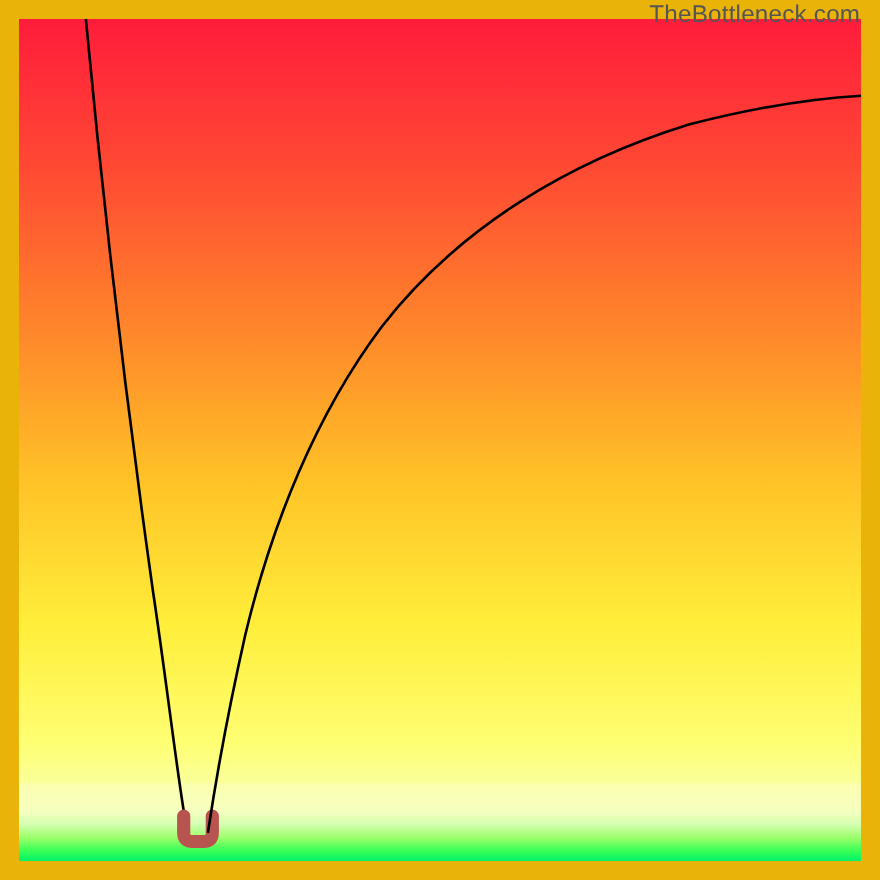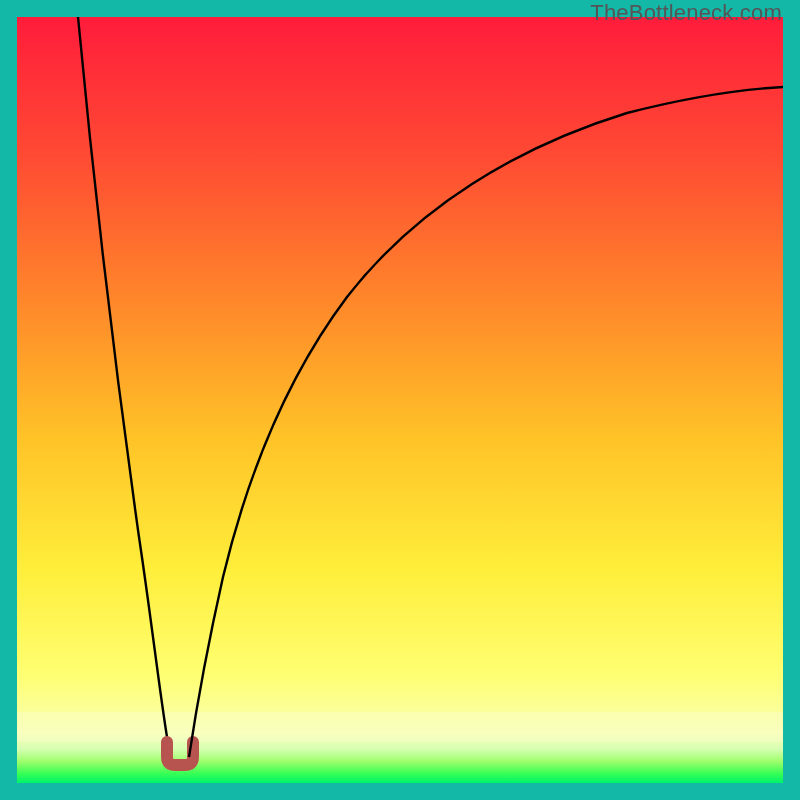--- a/index.html
+++ b/index.html
@@ -6,21 +6,21 @@
     margin: 0;
     padding: 0;
     width: 800px;
     height: 800px;
     overflow: hidden;
     font-family: Arial, Helvetica, sans-serif;
   }
   .frame {
     width: 800px;
     height: 800px;
-    background: #14b8a6;
+    background: #eab308;
     position: relative;
   }
   .plot-viewport {
     position: absolute;
     left: 17px;
     top: 17px;
     width: 766px;
     height: 766px;
     overflow: hidden;
   }

